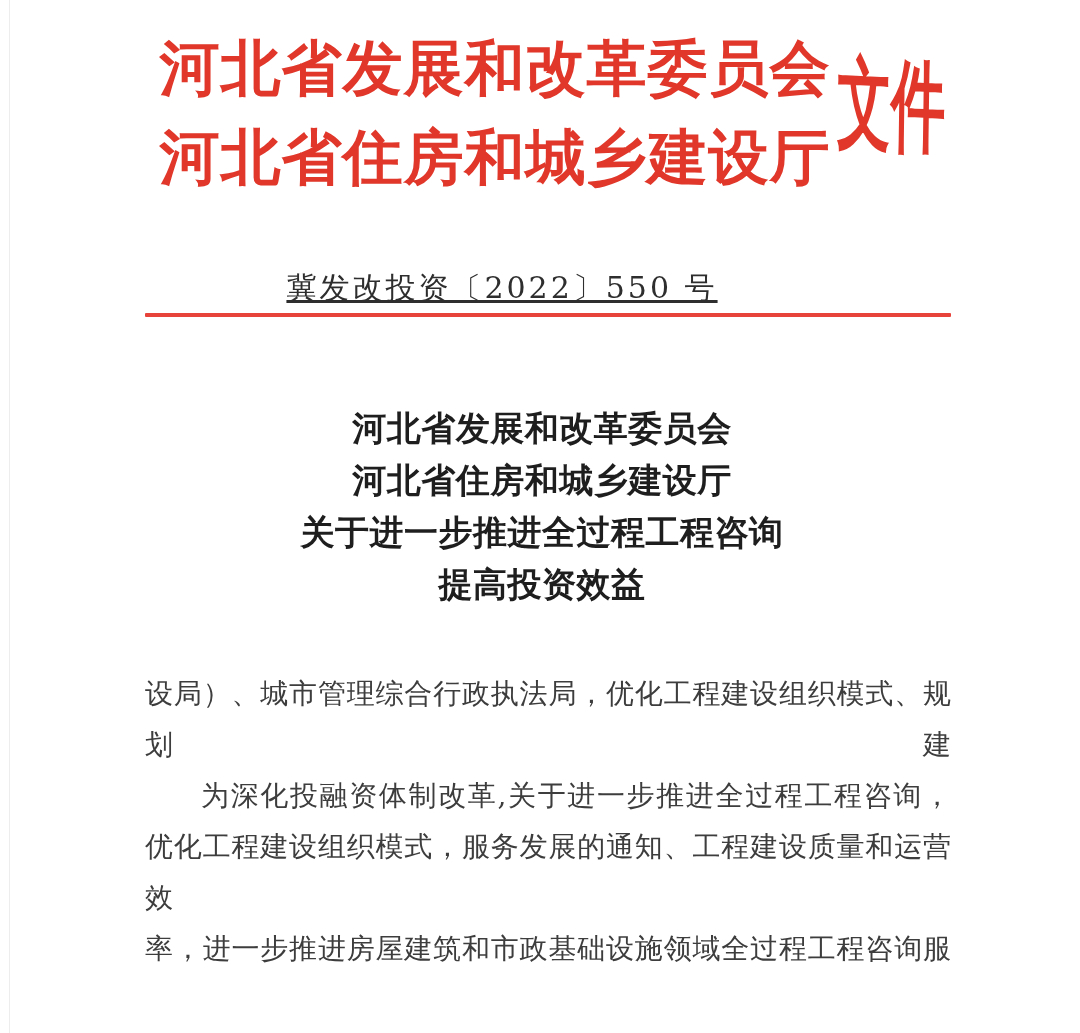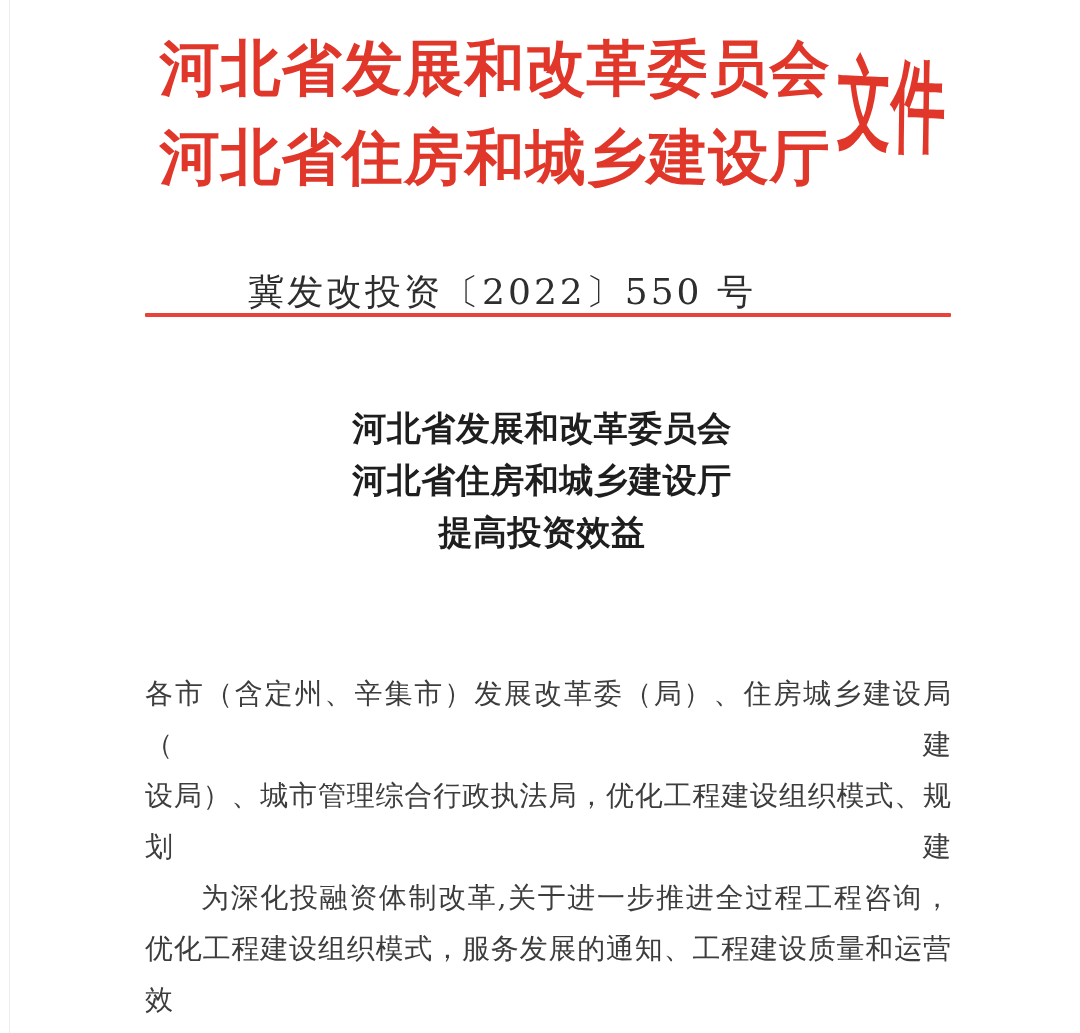--- a/index.html
+++ b/index.html
@@ -53,24 +53,25 @@
     transform: scaleX(0.54) rotate(1.5deg);
     transform-origin: top left;
   }
   
   .ref-number {
     position: absolute;
     top: 268px;
     left: 100px;
     width: 804px;
     text-align: center;
-    font-size: 36px;
+    font-size: 30px;
     letter-spacing: 3px;
     color: #2e2e2e;
     white-space: nowrap;
+    text-decoration: underline;
   }
   
   .red-rule {
     position: absolute;
     top: 313px;
     left: 145px;
     width: 806px;
     height: 4px;
     background: #e8433a;
     border-radius: 1px;
@@ -127,25 +128,25 @@
 
   <div class="doc-type">文件</div>
 
   <div class="ref-number">冀发改投资〔2022〕550 号</div>
 
   <div class="red-rule"></div>
 
   <div class="doc-title">
     <div class="title-line">河北省发展和改革委员会</div>
     <div class="title-line">河北省住房和城乡建设厅</div>
+    <div class="title-line">关于进一步推进全过程工程咨询</div>
     <div class="title-line">提高投资效益</div>
   </div>
 
   <div class="body-text">
-    <div class="b-line just">各市（含定州、辛集市）发展改革委（局）、住房城乡建设局（建</div>
     <div class="b-line just">设局）、城市管理综合行政执法局，优化工程建设组织模式、规划建</div>
 
     <div class="b-line just indent">为深化投融资体制改革,关于进一步推进全过程工程咨询，</div>
     <div class="b-line just">优化工程建设组织模式，服务发展的通知、工程建设质量和运营效</div>
     <div class="b-line just">率，进一步推进房屋建筑和市政基础设施领域全过程工程咨询服</div>
 
   </div>
 
 </div>
 

